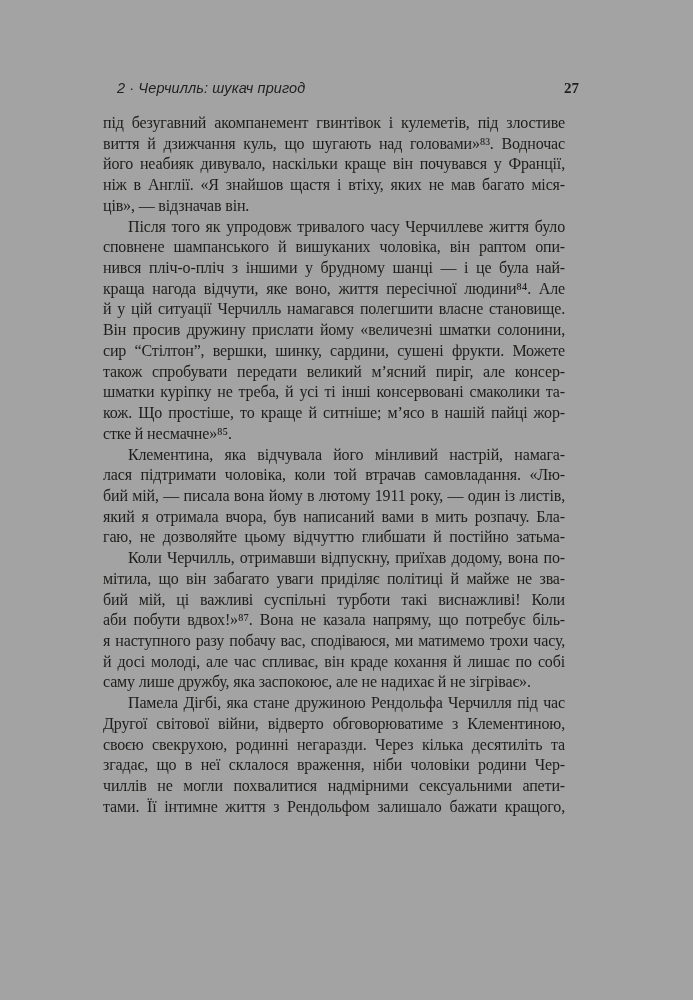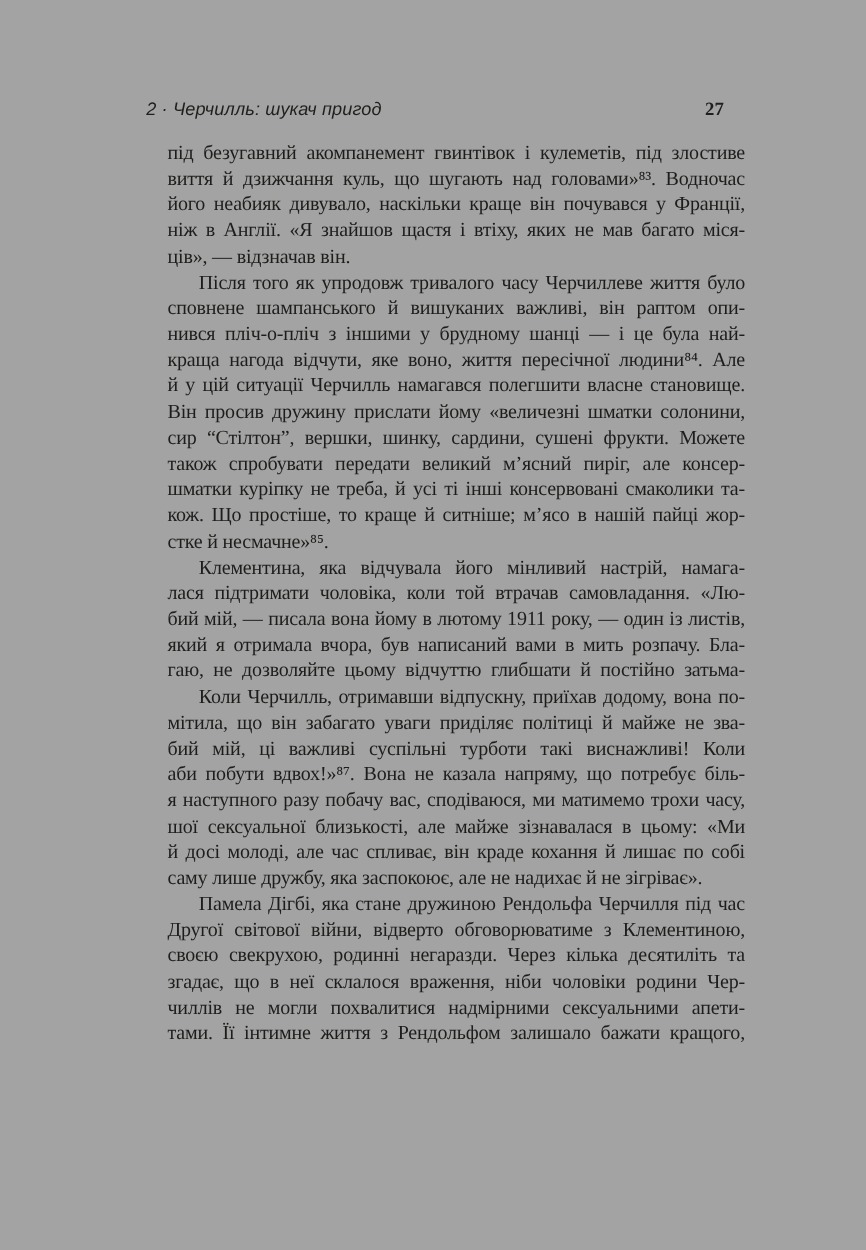--- a/index.html
+++ b/index.html
@@ -32,21 +32,21 @@
     color: #1f1f1d;
   }
   .page-number {
     font-family: "Liberation Serif", "DejaVu Serif", serif;
     font-size: 15px;
     color: #1f1f1d;
     font-weight: bold;
   }
   .body-text {
     position: absolute;
-    left: 134px;
+    left: 103px;
     top: 113px;
     width: 462px;
     font-family: "Liberation Serif", "DejaVu Serif", serif;
     font-size: 16px;
     color: #1d1d1b;
     letter-spacing: -0.15px;
   }
   .para { margin: 0; padding: 0; }
   .line {
     display: block;
@@ -73,21 +73,21 @@
     <p class="para">
       <span class="line">під безугавний акомпанемент гвинтівок і кулеметів, під злостиве</span>
       <span class="line">виття й дзижчання куль, що шугають над головами»⁸³. Водночас</span>
       <span class="line">його неабияк дивувало, наскільки краще він почувався у Франції,</span>
       <span class="line">ніж в Англії. «Я знайшов щастя і втіху, яких не мав багато міся-</span>
       <span class="line para-end">ців», — відзначав він.</span>
     </p>
 
     <p class="para">
       <span class="line indent">Після того як упродовж тривалого часу Черчиллеве життя було</span>
-      <span class="line">сповнене шампанського й вишуканих важливі, він раптом опи-</span>
+      <span class="line">сповнене шампанського й вишуканих чоловіка, він раптом опи-</span>
       <span class="line">нився пліч-о-пліч з іншими у брудному шанці — і це була най-</span>
       <span class="line">краща нагода відчути, яке воно, життя пересічної людини⁸⁴. Але</span>
       <span class="line">й у цій ситуації Черчилль намагався полегшити власне становище.</span>
       <span class="line">Він просив дружину прислати йому «величезні шматки солонини,</span>
       <span class="line">сир “Стілтон”, вершки, шинку, сардини, сушені фрукти. Можете</span>
       <span class="line">також спробувати передати великий м’ясний пиріг, але консер-</span>
       <span class="line">шматки куріпку не треба, й усі ті інші консервовані смаколики та-</span>
       <span class="line">кож. Що простіше, то краще й ситніше; м’ясо в нашій пайці жор-</span>
       <span class="line para-end">стке й несмачне»⁸⁵.</span>
     </p>
@@ -99,21 +99,20 @@
       <span class="line">який я отримала вчора, був написаний вами в мить розпачу. Бла-</span>
       <span class="line">гаю, не дозволяйте цьому відчуттю глибшати й постійно затьма-</span>
     </p>
 
     <p class="para">
       <span class="line indent">Коли Черчилль, отримавши відпускну, приїхав додому, вона по-</span>
       <span class="line">мітила, що він забагато уваги приділяє політиці й майже не зва-</span>
       <span class="line">бий мій, ці важливі суспільні турботи такі виснажливі! Коли</span>
       <span class="line">аби побути вдвох!»⁸⁷. Вона не казала напряму, що потребує біль-</span>
       <span class="line">я наступного разу побачу вас, сподіваюся, ми матимемо трохи часу,</span>
-      <span class="line">шої сексуальної близькості, але майже зізнавалася в цьому: «Ми</span>
       <span class="line">й досі молоді, але час спливає, він краде кохання й лишає по собі</span>
       <span class="line para-end">саму лише дружбу, яка заспокоює, але не надихає й не зігріває».</span>
     </p>
 
     <p class="para">
       <span class="line indent">Памела Дігбі, яка стане дружиною Рендольфа Черчилля під час</span>
       <span class="line">Другої світової війни, відверто обговорюватиме з Клементиною,</span>
       <span class="line">своєю свекрухою, родинні негаразди. Через кілька десятиліть та</span>
       <span class="line">згадає, що в неї склалося враження, ніби чоловіки родини Чер-</span>
       <span class="line">чиллів не могли похвалитися надмірними сексуальними апети-</span>

